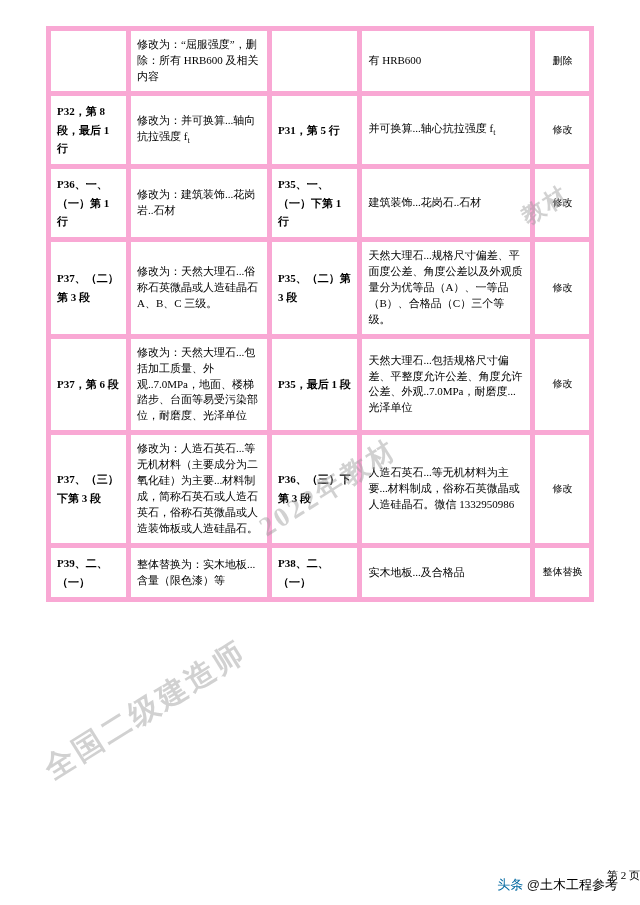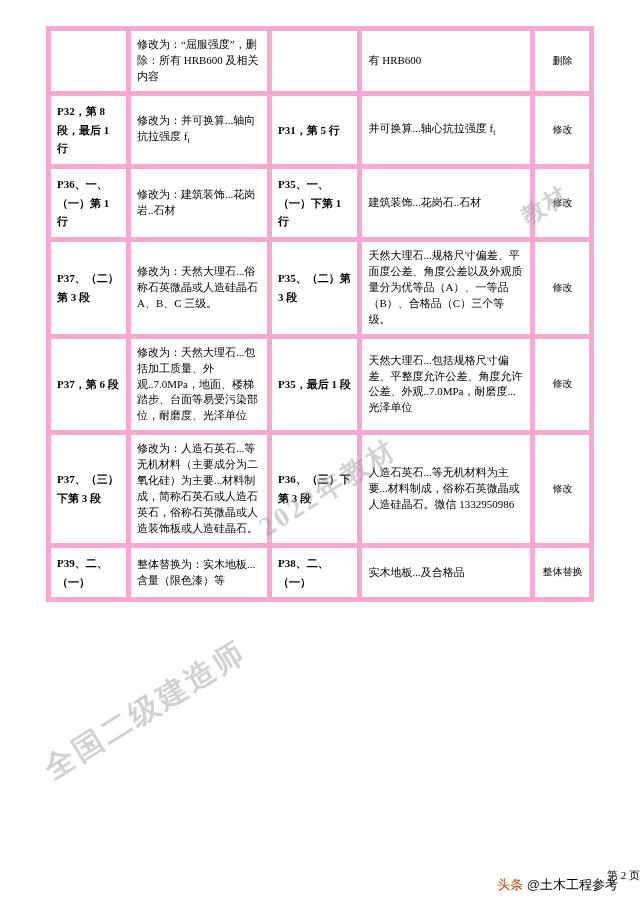--- a/index.html
+++ b/index.html
@@ -96,21 +96,21 @@
     font-family: "Liberation Serif", "DejaVu Serif", serif;
   }
   .brand {
     position: absolute;
     right: 22px;
     top: 876px;
     font-size: 13px;
     color: #222;
     font-family: "Liberation Sans", sans-serif;
   }
-  .brand .brand-head { color: #c2410c; text-align: right; }
+  .brand .brand-head { color: #0369a1; text-align: right; }
   .brand .brand-name { color: #000000; }
 </style>
 </head>
 <body>
 
 <div class="page">
 
   <table class="doc-table">
     <colgroup>
       <col class="col-a">

